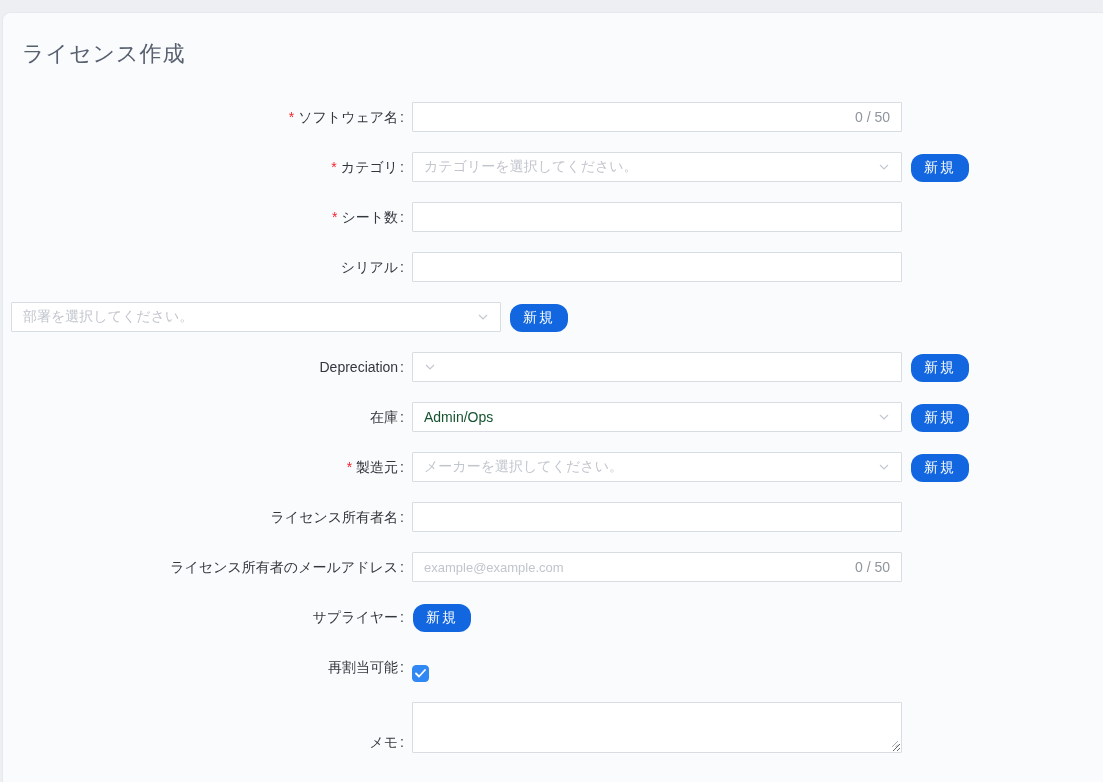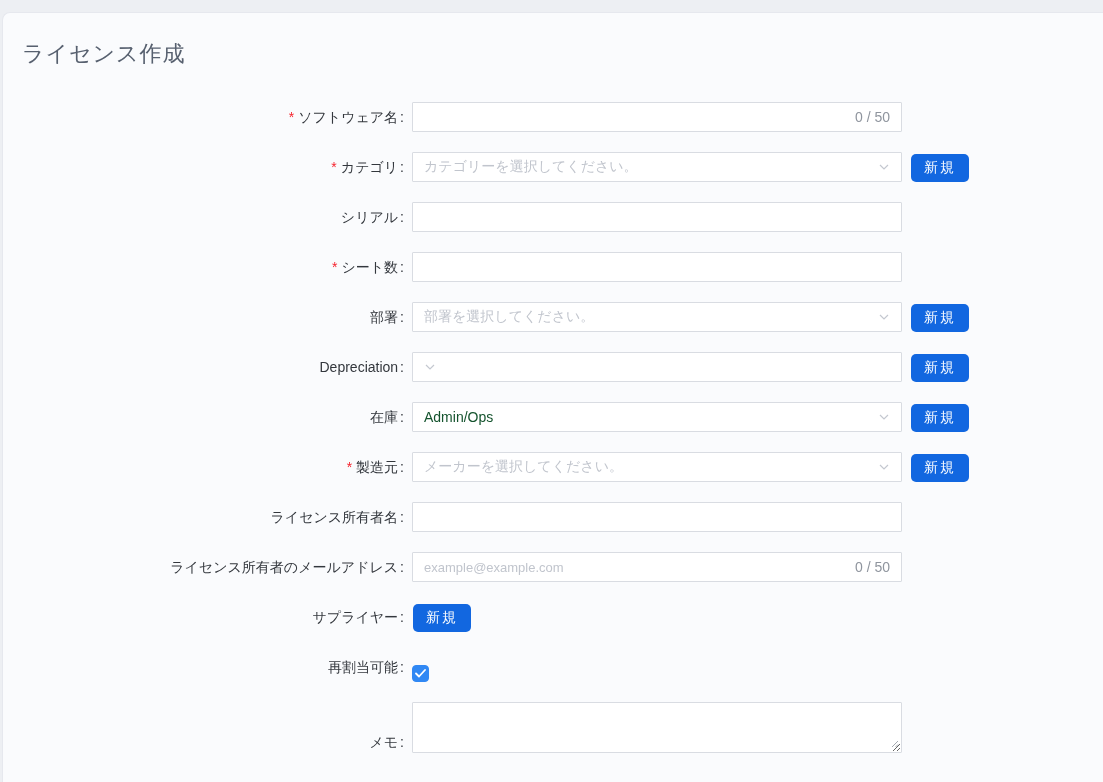--- a/index.html
+++ b/index.html
@@ -47,21 +47,21 @@
   .input-count input::placeholder { color:#c1c5cd; }
   .count-suffix { color:#8f959e; font-size:14px; margin-left:8px; white-space:nowrap; }
   .select {
     display:flex; align-items:center; padding:12px 11px; cursor:pointer;
   }
   .select .ph { color:#c1c5cd; flex:1; overflow:hidden; white-space:nowrap; }
   .select .val { color:#14532d; flex:1; overflow:hidden; white-space:nowrap; }
   .select .chev { flex:none; display:flex; align-items:center; color:#c4c8d0; }
   .new-btn {
     flex:none; margin-left:9px; margin-top:1px; height:28px; padding:0 13px;
-    background:#1267e0; color:#ffffff; border:none; border-radius:5px;
+    background:#1267e0; color:#ffffff; border:none; border-radius:12px;
     font-size:14px; letter-spacing:2px; cursor:pointer;
     font-family:"Liberation Sans", sans-serif;
   }
   .checkbox {
     width:17px; height:17px; border-radius:4px; background:#3088f4;
     border:1px solid #3088f4; margin-top:7px;
     display:flex; align-items:center; justify-content:center; cursor:pointer;
   }
   .checkbox svg { display:block; }
   textarea.ctl {
@@ -100,35 +100,34 @@
               <svg width="12" height="12" viewBox="0 0 12 12">
                 <path d="M2 4l4 4 4-4" fill="none" stroke="currentColor" stroke-width="1.2"></path>
               </svg>
             </span>
         </div>
       </div>
       <button class="new-btn">新規</button>
     </div>
 
     <div class="form-row">
+      <div class="label-col"><span class="req">*</span><span>シート数</span><span class="colon">:</span></div>
+      <div class="control-col">
+        <input type="text" class="ctl" value="" style="">
+      </div>
+    </div>
+
+    <div class="form-row">
       <div class="label-col"><span>シリアル</span><span class="colon">:</span></div>
       <div class="control-col">
         <input type="text" class="ctl" value="" style="">
       </div>
     </div>
 
     <div class="form-row">
-      <div class="label-col"><span class="req">*</span><span>シート数</span><span class="colon">:</span></div>
-      <div class="control-col">
-        <input type="text" class="ctl" value="" style="">
-      </div>
-    </div>
-
-    <div class="form-row">
-      <div class="label-col"><span>部署</span><span class="colon">:</span></div>
       <div class="control-col">
         <div class="ctl select">
           <span class="ph">部署を選択してください。</span>
           <span class="chev">
               <svg width="12" height="12" viewBox="0 0 12 12">
                 <path d="M2 4l4 4 4-4" fill="none" stroke="currentColor" stroke-width="1.2"></path>
               </svg>
             </span>
         </div>
       </div>

